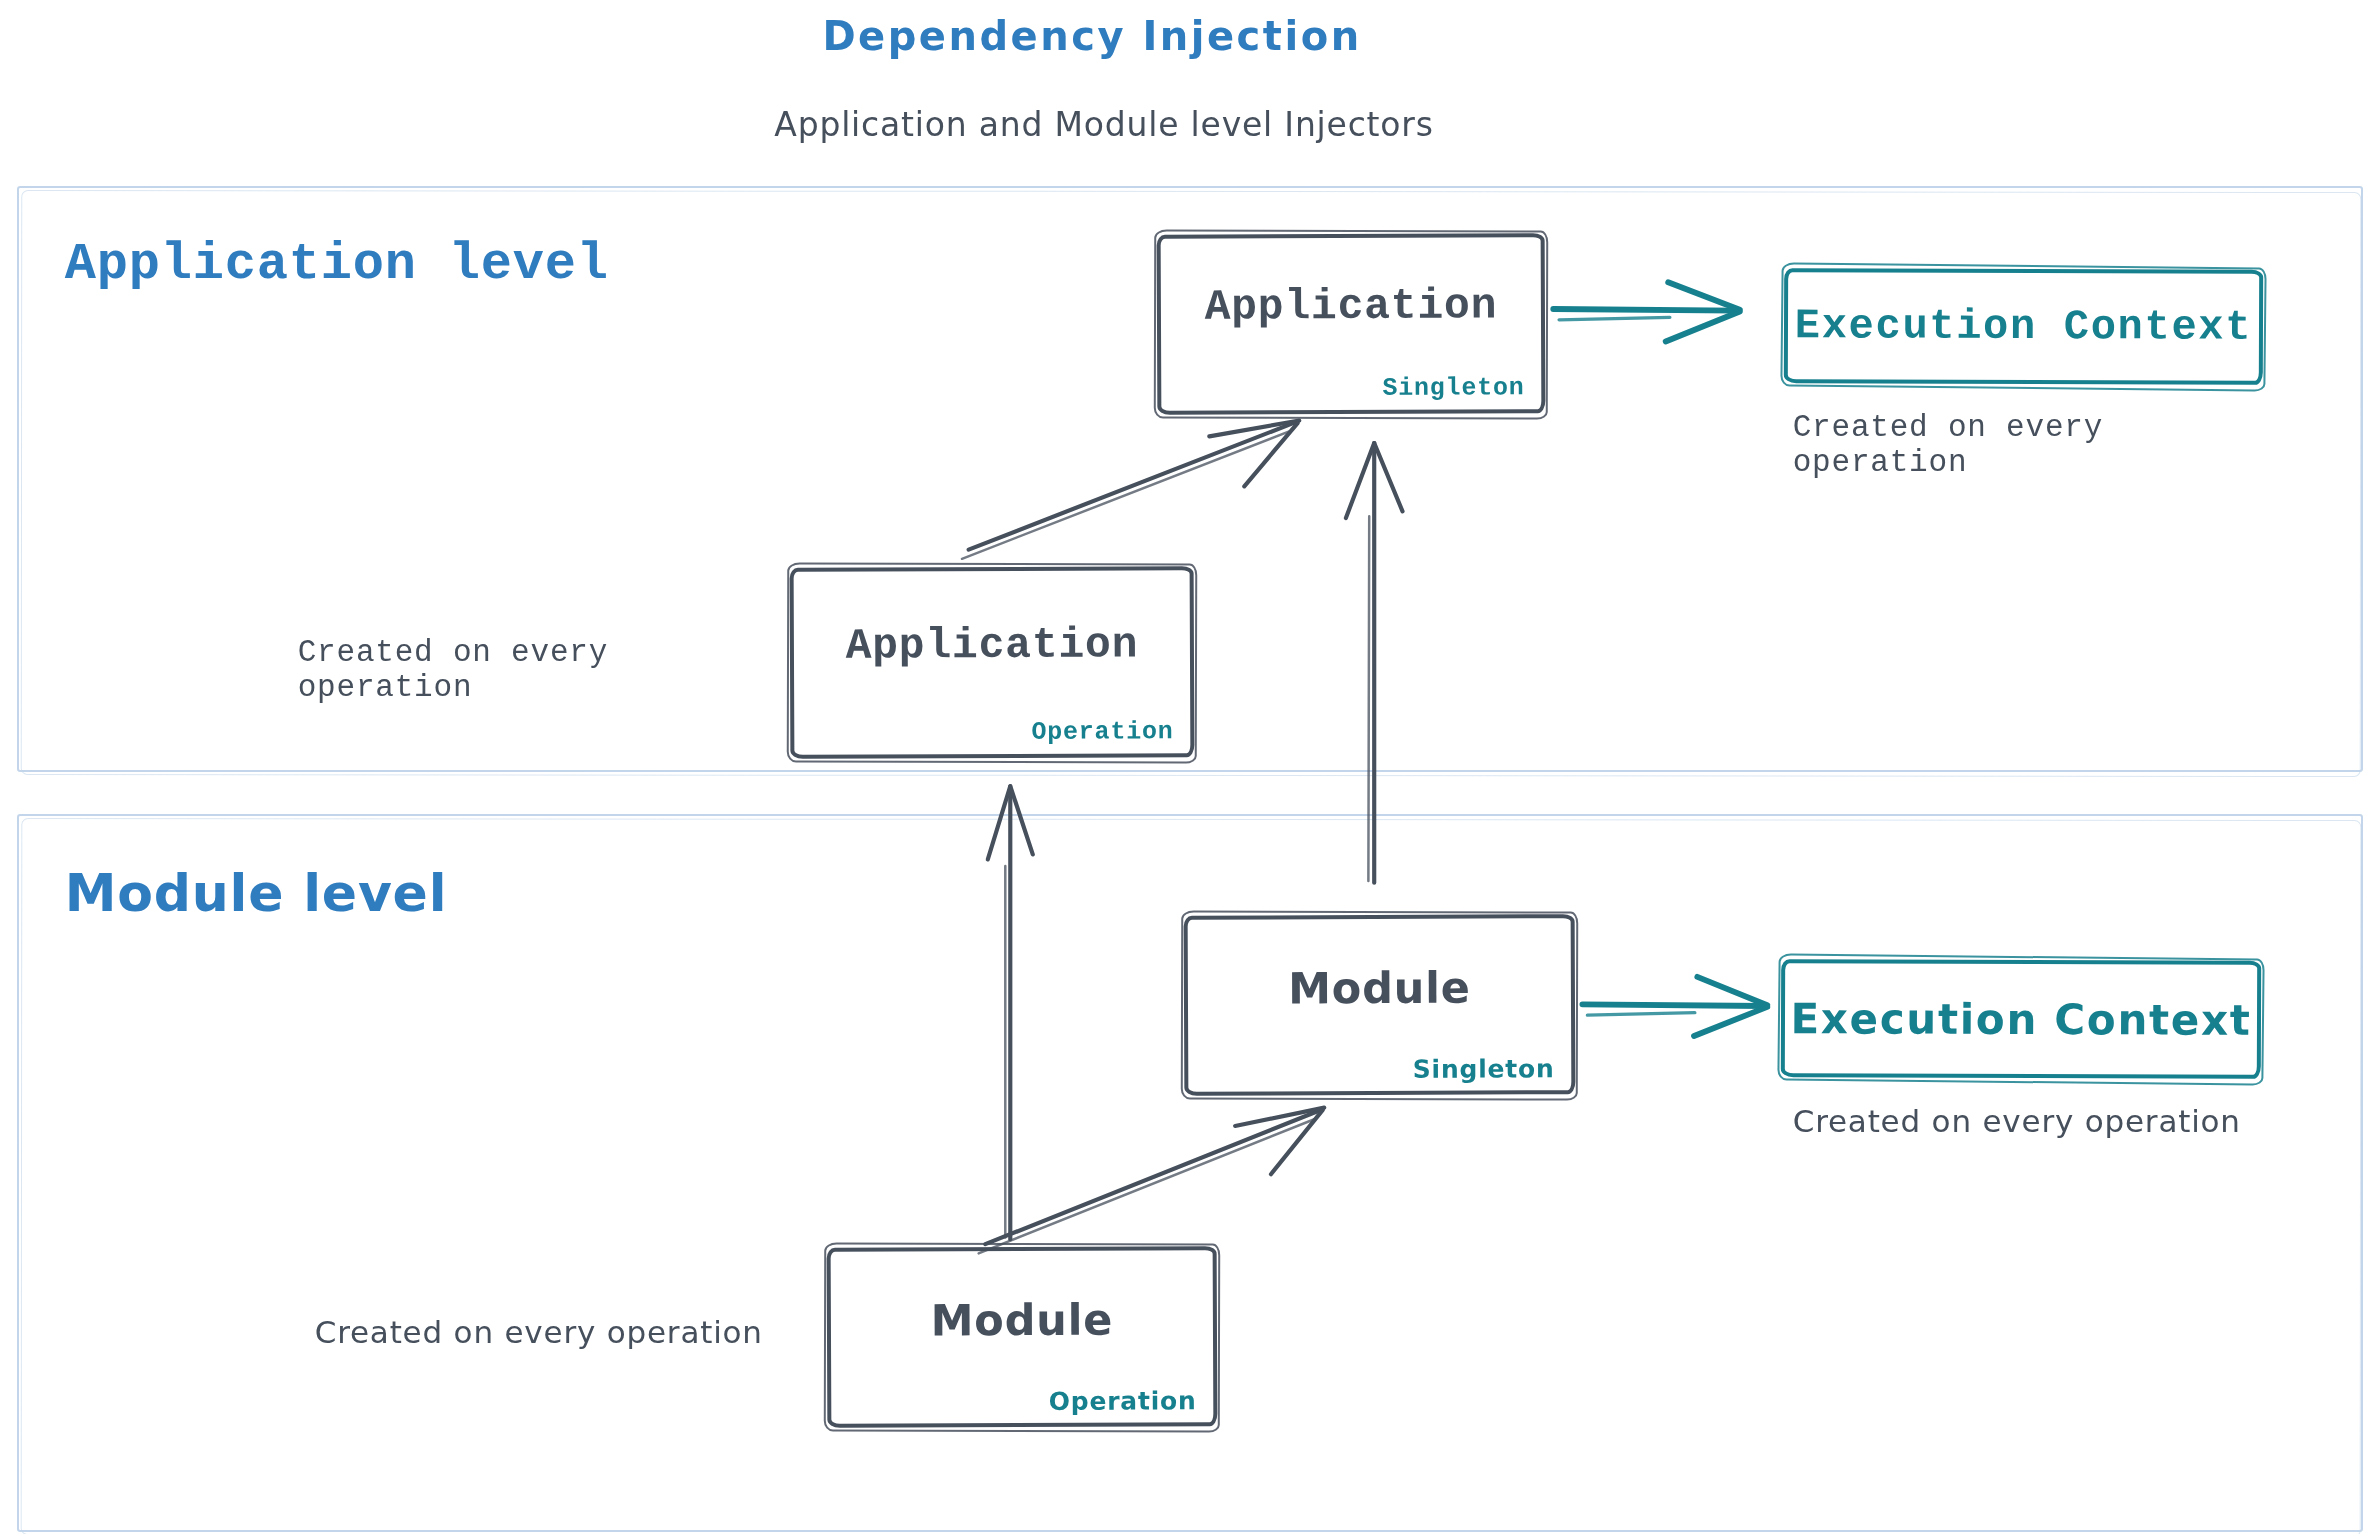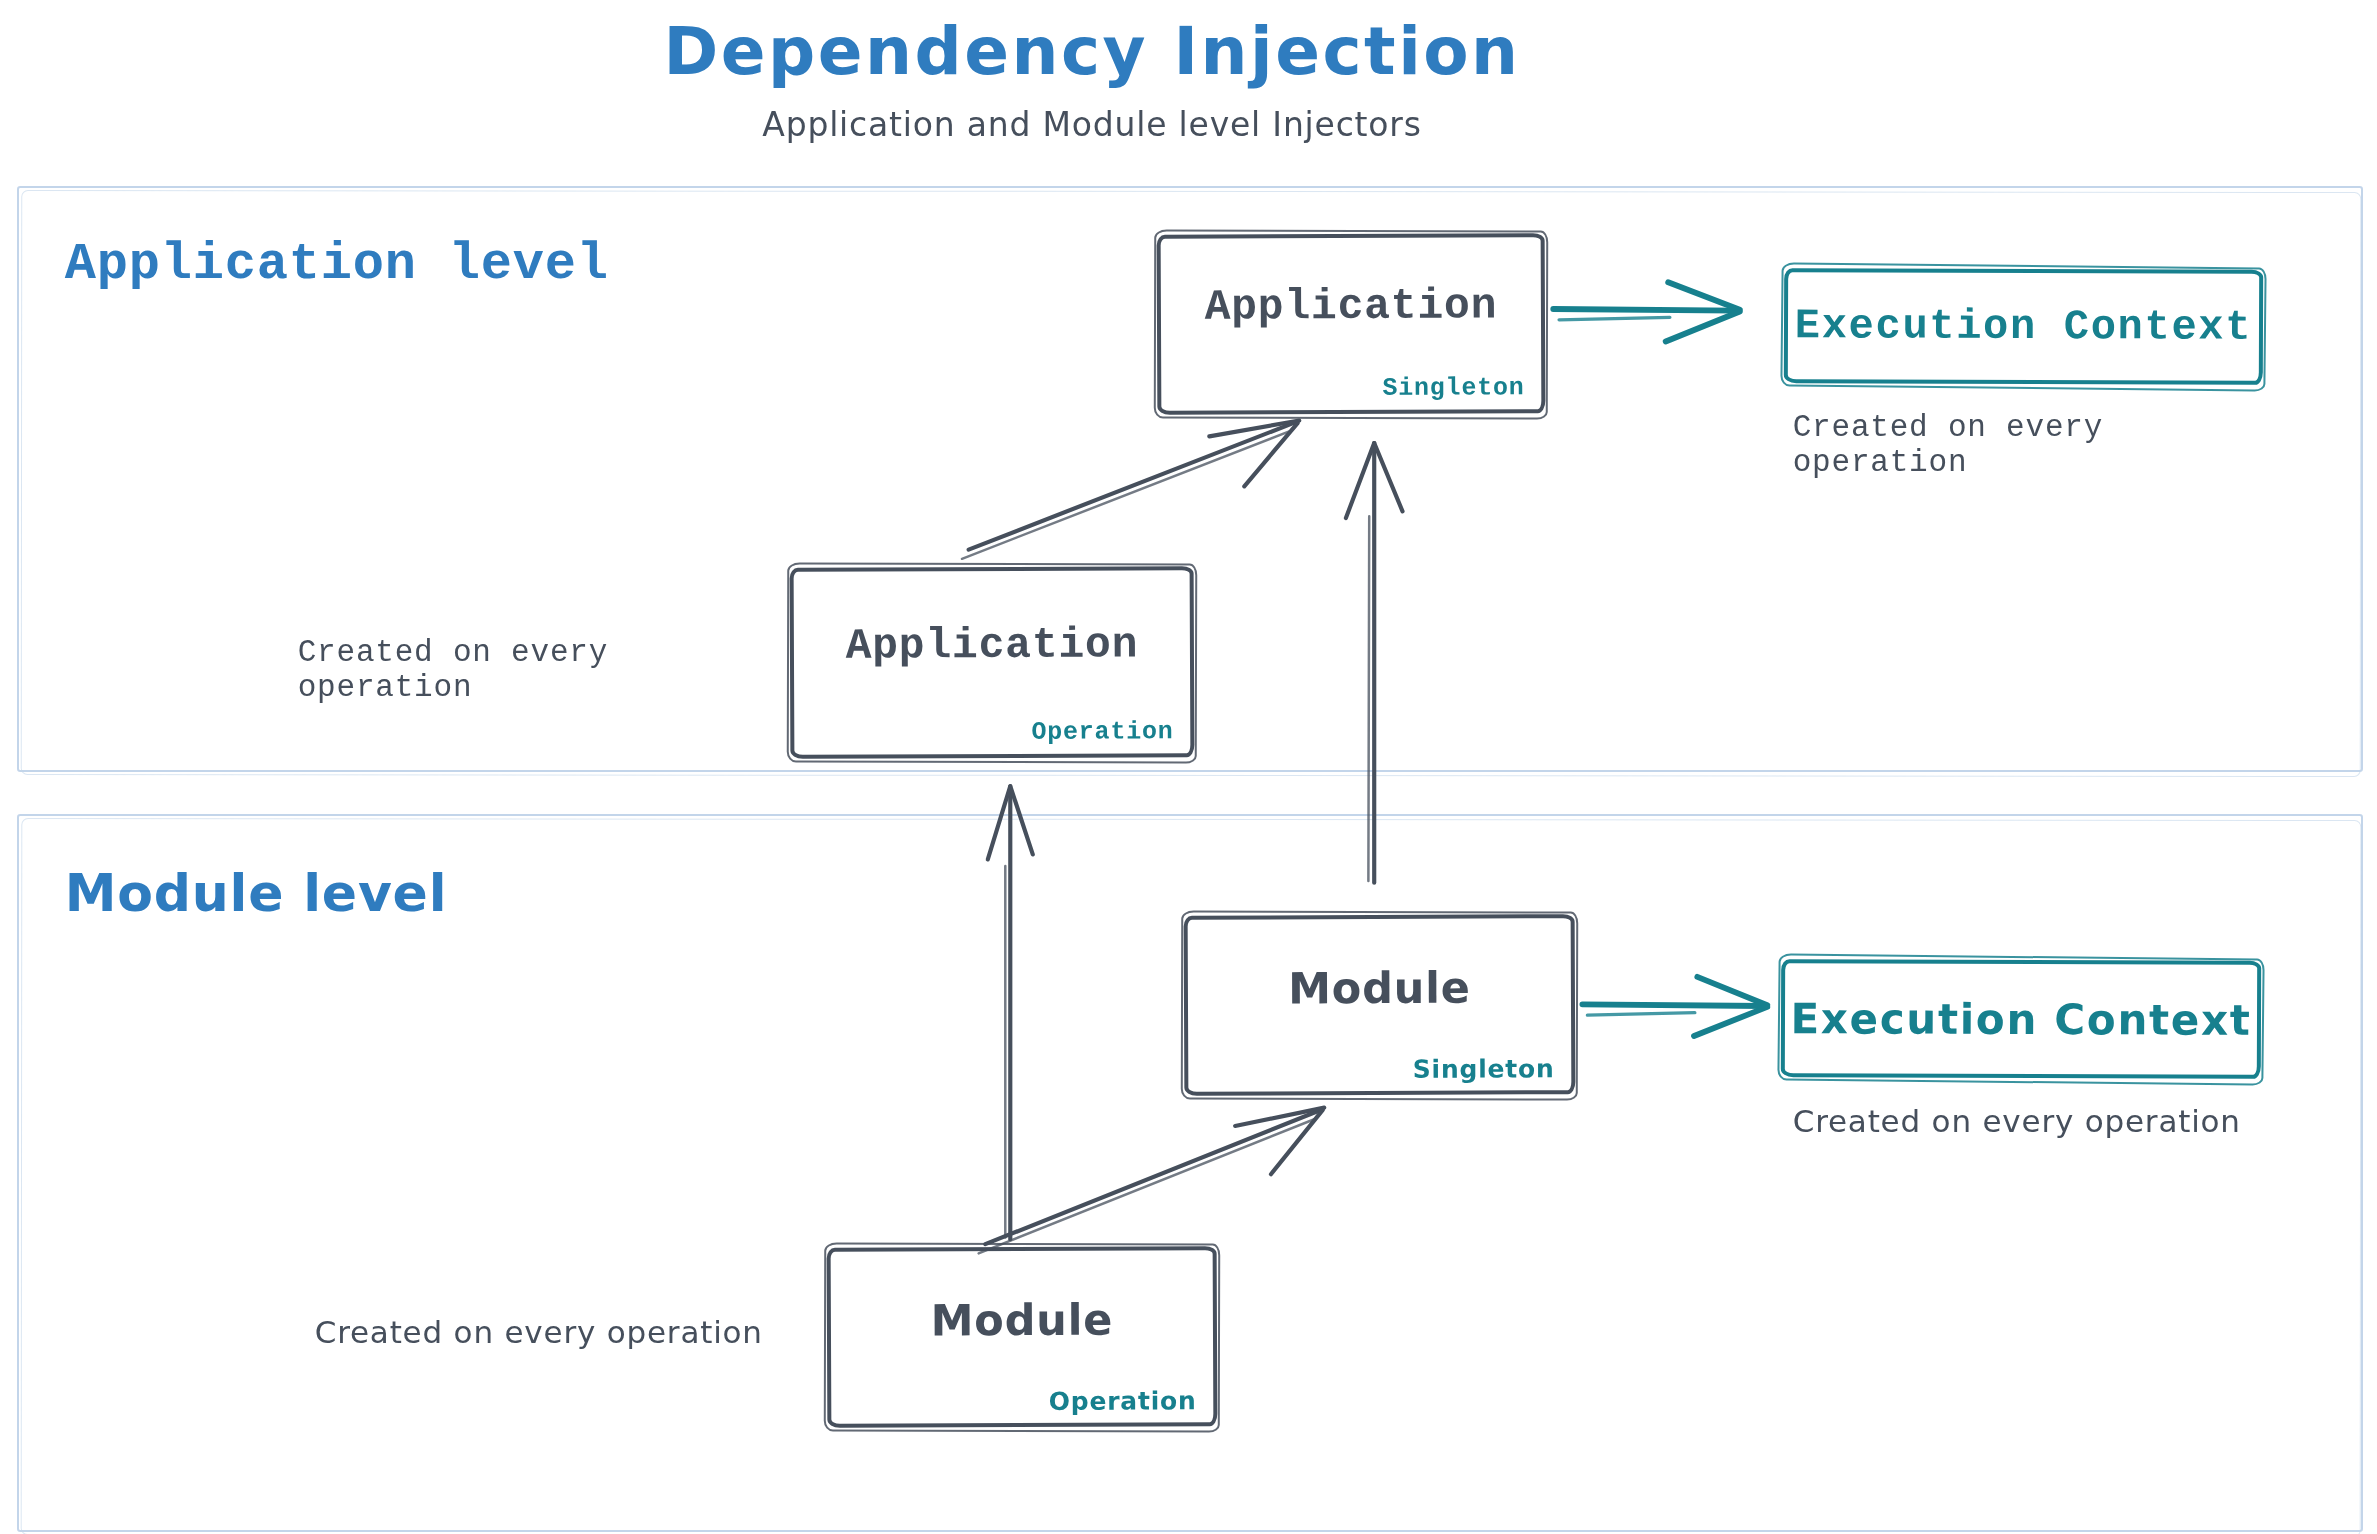--- a/index.html
+++ b/index.html
@@ -9,25 +9,25 @@
     --frame:#c3d5ea;
     --bg:#ffffff;
   }
   html,body{margin:0;padding:0;background:var(--bg);}
   #canvas{
     position:relative;width:2377px;height:1534px;background:var(--bg);
     font-family:"DejaVu Sans",sans-serif;overflow:hidden;color:var(--ink);
   }
   .title{
     position:absolute;top:13.3px;left:0;width:2184px;text-align:center;
-    font-size:66px;font-weight:700;color:var(--blue);letter-spacing:2.5px;
+    font-size:40px;font-weight:700;color:var(--blue);letter-spacing:2.5px;
   }
   .subtitle{
     position:absolute;top:105px;left:0;width:2184px;text-align:center;
-    font-size:33px;font-weight:400;color:var(--ink);letter-spacing:0.8px;
+    font-size:33px;font-weight:400;color:var(--ink);letter-spacing:0.8px;padding-left:12px;
   }
   .section{
     position:absolute;left:16.7px;width:2342px;
     border:2.5px solid var(--frame);border-radius:3.3px;
   }
   .section::after{
     content:"";position:absolute;inset:2.5px -0.8px -5.8px 2.5px;
     border:1.7px solid var(--frame);opacity:.6;border-radius:6.7px;
     transform:rotate(.05deg);pointer-events:none;
   }

